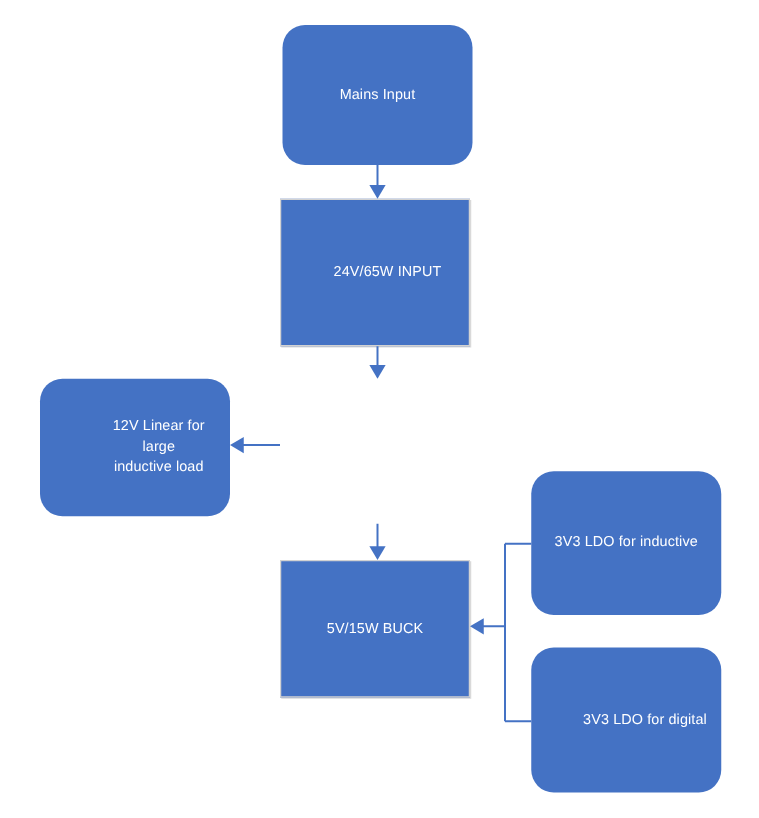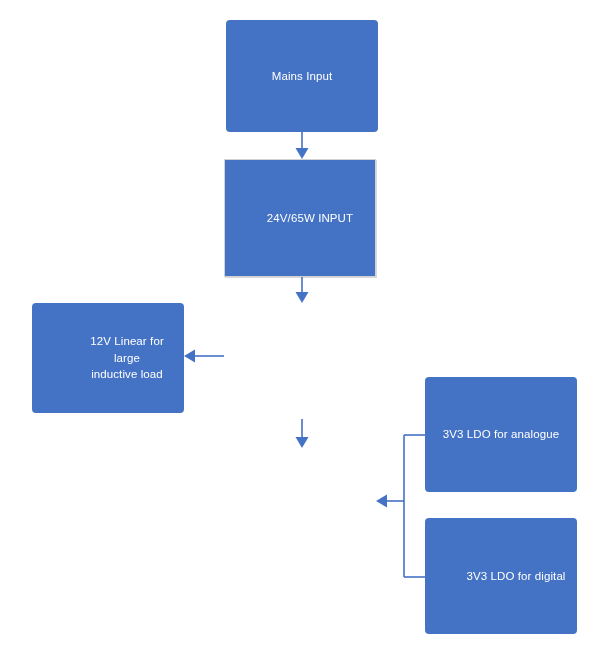--- a/index.html
+++ b/index.html
@@ -30,21 +30,21 @@
     align-items: center;
     justify-content: center;
     text-align: center;
     font-size: 11.5px;
     line-height: 1.45;
     box-sizing: border-box;
     padding: 4px 8px;
     letter-spacing: 0.1px;
   }
   .node.rounded {
-    border-radius: 4px;
+    border-radius: 18px;
   }
   .node.sharp {
     border: 1px solid #d2d2d2;
     box-shadow: 1px 1px 0 0 #d9d9d9;
   }
   .node-label {
     display: block;
     white-space: pre-line;
   }
   
@@ -64,28 +64,31 @@
 
   <div class="node rounded" style="left:226px; top:20px; width:152px; height:112px;">
     <span class="node-label">Mains Input</span>
   </div>
 
   <div class="node sharp" style="left:224px; top:159px; width:152px; height:118px;padding-left:28px;">
     <span class="node-label">24V/65W  INPUT</span>
   </div>
 
 
+  <div class="node sharp" style="left:224px; top:448px; width:152px; height:110px;">
+    <span class="node-label">5V/15W BUCK</span>
+  </div>
 
   <div class="node rounded" style="left:32px; top:303px; width:152px; height:110px;padding-left:46px;">
     <span class="node-label">12V Linear for large
 inductive load</span>
   </div>
 
   <div class="node rounded" style="left:425px; top:377px; width:152px; height:115px;">
-    <span class="node-label">3V3 LDO for analogue</span>
+    <span class="node-label">3V3 LDO for inductive</span>
   </div>
 
   <div class="node rounded" style="left:425px; top:518px; width:152px; height:116px;padding-left:38px;">
     <span class="node-label">3V3 LDO for digital</span>
   </div>
 
   <svg id="connector-layer" viewBox="0 0 607 654" width="607" height="654">
 
     <g>
       <line x1="302" y1="132" x2="302" y2="152" stroke="#4472C4" stroke-width="1.6"></line>

